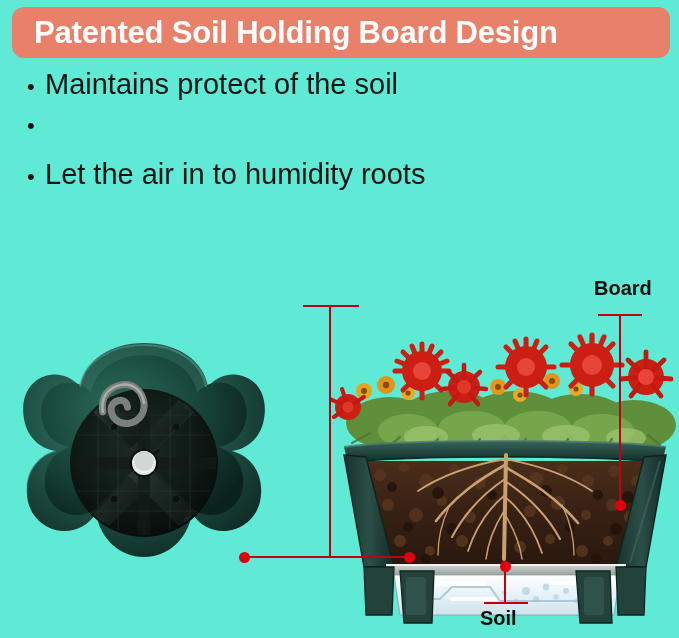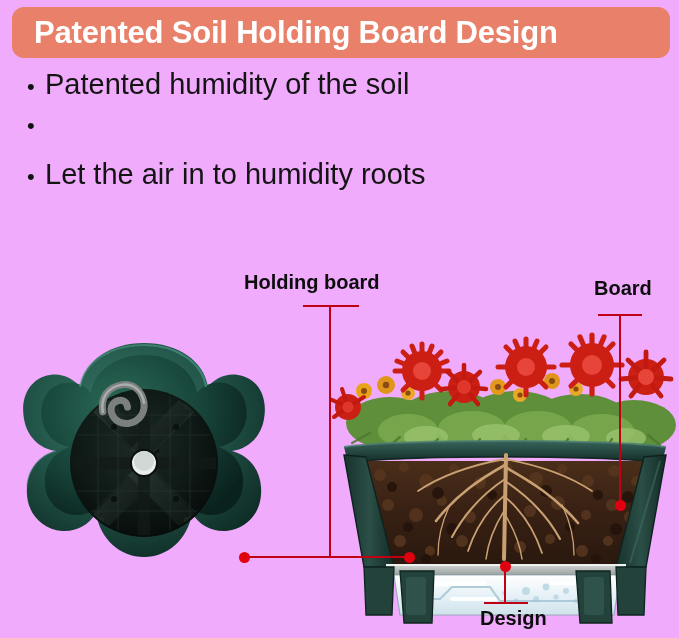--- a/index.html
+++ b/index.html
@@ -9,21 +9,21 @@
     background: #ffffff;
   }
   body {
     font-family: "Liberation Sans", sans-serif;
     -webkit-font-smoothing: antialiased;
   }
   #page {
     position: relative;
     width: 679px;
     height: 638px;
-    background: #f0abfc;
+    background: #5eead4;
     overflow: hidden;
   }
 
   
   #header-banner {
     position: absolute;
     left: 12px;
     top: 7px;
     width: 658px;
     height: 51px;
@@ -148,21 +148,21 @@
 <div id="page">
 
   <div id="header-banner">
     <div id="header-title">Patented Soil Holding Board Design</div>
   </div>
 
   <div id="bullet-list">
 
     <div class="bullet-row">
       <span class="bullet-dot">•</span>
-      <span class="bullet-text">Patented humidity of the soil</span>
+      <span class="bullet-text">Maintains protect of the soil</span>
     </div>
 
     <div class="bullet-row">
       <span class="bullet-dot">•</span>
     </div>
 
     <div class="bullet-row">
       <span class="bullet-dot">•</span>
       <span class="bullet-text">Let the air in to humidity roots</span>
     </div>
@@ -592,31 +592,30 @@
           <path d="M246 256 L280 256 L282 308 L250 308 Z"></path>
           <path d="M286 252 L316 252 L314 300 L288 300 Z"></path>
         </g>
         <g fill="#3a6258" opacity="0.55">
           <rect x="76" y="262" width="20" height="38" rx="3"></rect>
           <rect x="254" y="262" width="20" height="38" rx="3"></rect>
         </g>
       </svg>
     </div>
 
-    <div class="callout-label" id="label-holding-board">Holding board</div>
     <div class="leader" id="hb-bar"></div>
     <div class="leader" id="hb-stem"></div>
     <div class="leader" id="hb-cross"></div>
     <div class="leader-dot" id="hb-dot-left"></div>
     <div class="leader-dot" id="hb-dot-right"></div>
 
     <div class="callout-label" id="label-soil">Board</div>
     <div class="leader" id="soil-bar"></div>
     <div class="leader" id="soil-stem"></div>
     <div class="leader-dot" id="soil-dot"></div>
 
-    <div class="callout-label" id="label-water">Design</div>
+    <div class="callout-label" id="label-water">Soil</div>
     <div class="leader" id="water-stem"></div>
     <div class="leader" id="water-bar"></div>
     <div class="leader-dot" id="water-dot"></div>
 
   </div>
 </div>
 
 </body></html>

